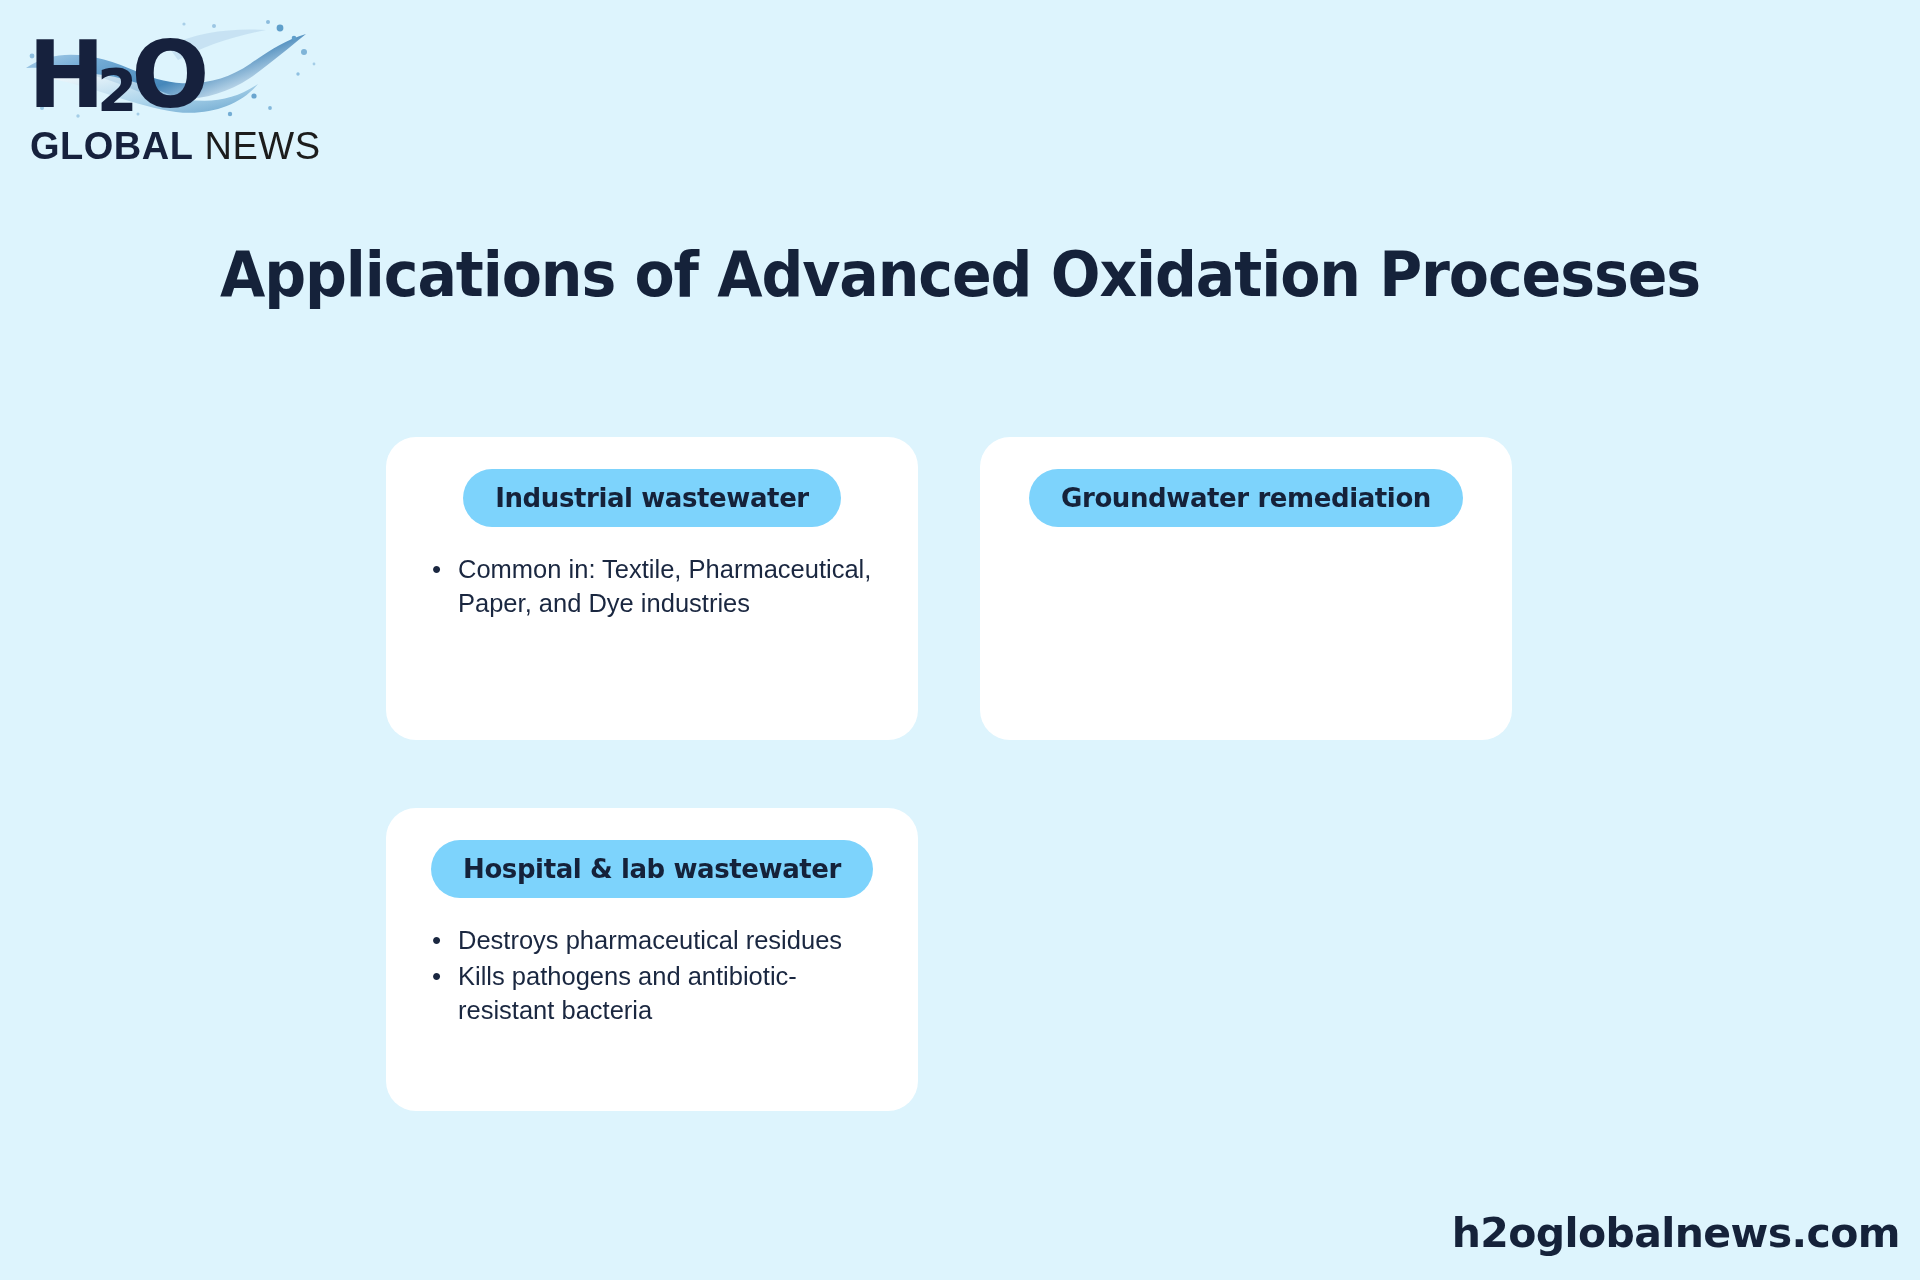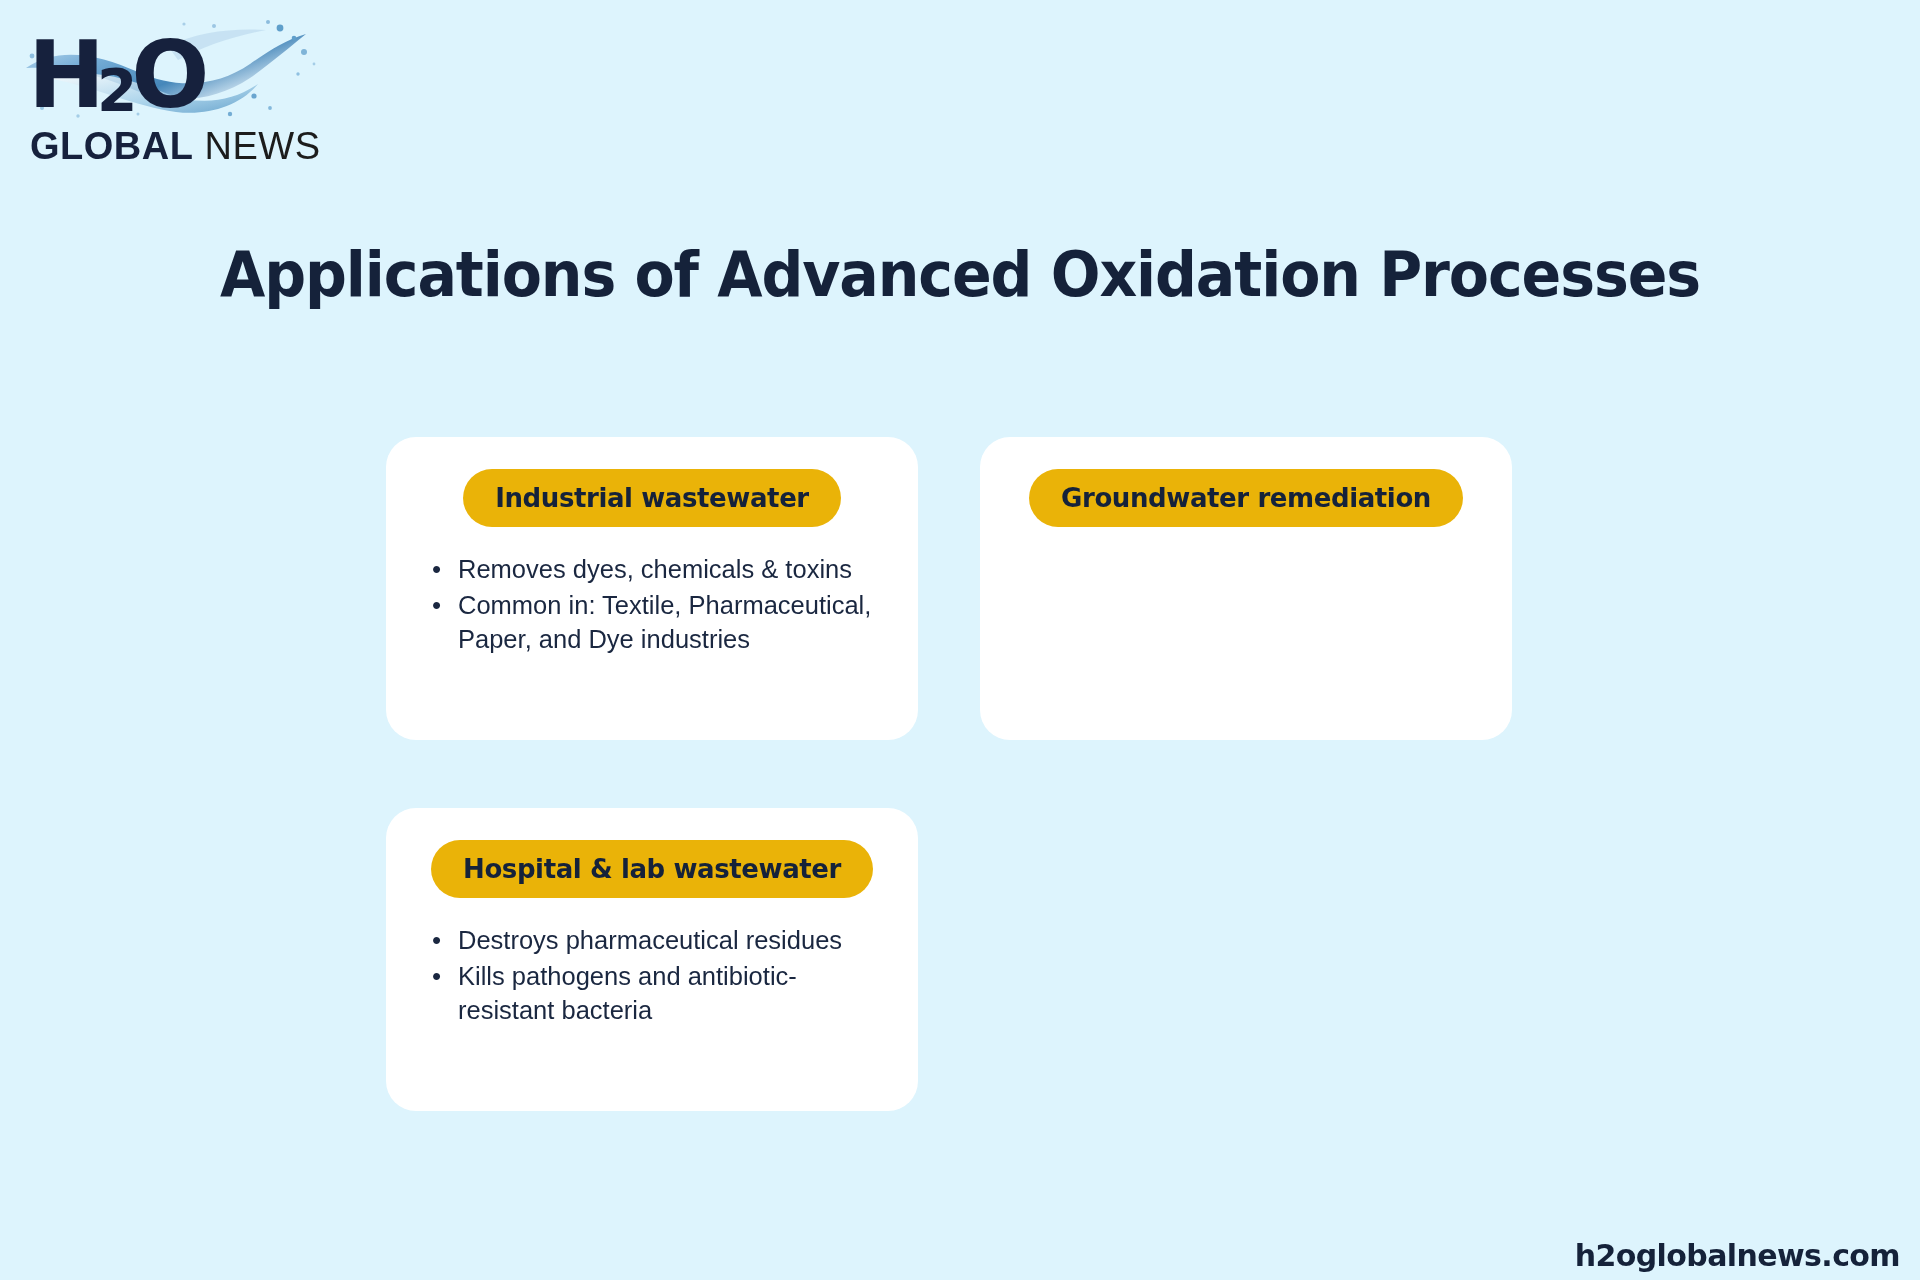--- a/index.html
+++ b/index.html
@@ -79,21 +79,21 @@
     row-gap:68px;
   }
   .card {
     background:#ffffff;
     border-radius:30px;
     padding:0;
     position:relative;
     overflow:hidden;
   }
   .pill {
-    background:#eab308;
+    background:#7dd3fc;
     border-radius:999px;
     color:#15223a;
     font-weight:bold;
     font-size:26px;
     text-align:center;
     padding:14px 32px;
     margin:32px auto 0 auto;
     display:table;
     white-space:nowrap;
     font-family:"DejaVu Sans", sans-serif;
@@ -116,22 +116,22 @@
     position:absolute;
     left:0; top:-1px;
     font-size:26px;
     color:#1a2740;
   }
 
   
   #footer-url {
     position:absolute;
     right:20px;
-    bottom:7px;
-    font-size:30px;
+    bottom:23px;
+    font-size:41px;
     font-weight:bold;
     color:#15223a;
     font-family:"DejaVu Sans", sans-serif;
     letter-spacing:-0.6px;
   }
 </style>
 </head>
 <body>
 
 <div id="logo-block">
@@ -180,21 +180,20 @@
   </div>
 </div>
 
 <h1 id="page-title">Applications of Advanced Oxidation Processes</h1>
 
 <div id="card-grid">
 
   <div class="card">
     <div class="pill">Industrial wastewater</div>
     <ul class="bullets">
-      <li>Removes dyes, chemicals &amp; toxins</li>
       <li>Common in: Textile, Pharmaceutical, Paper, and Dye industries</li>
     </ul>
   </div>
 
 
   <div class="card">
     <div class="pill">Groundwater remediation</div>
   </div>
 
   <div class="card">

